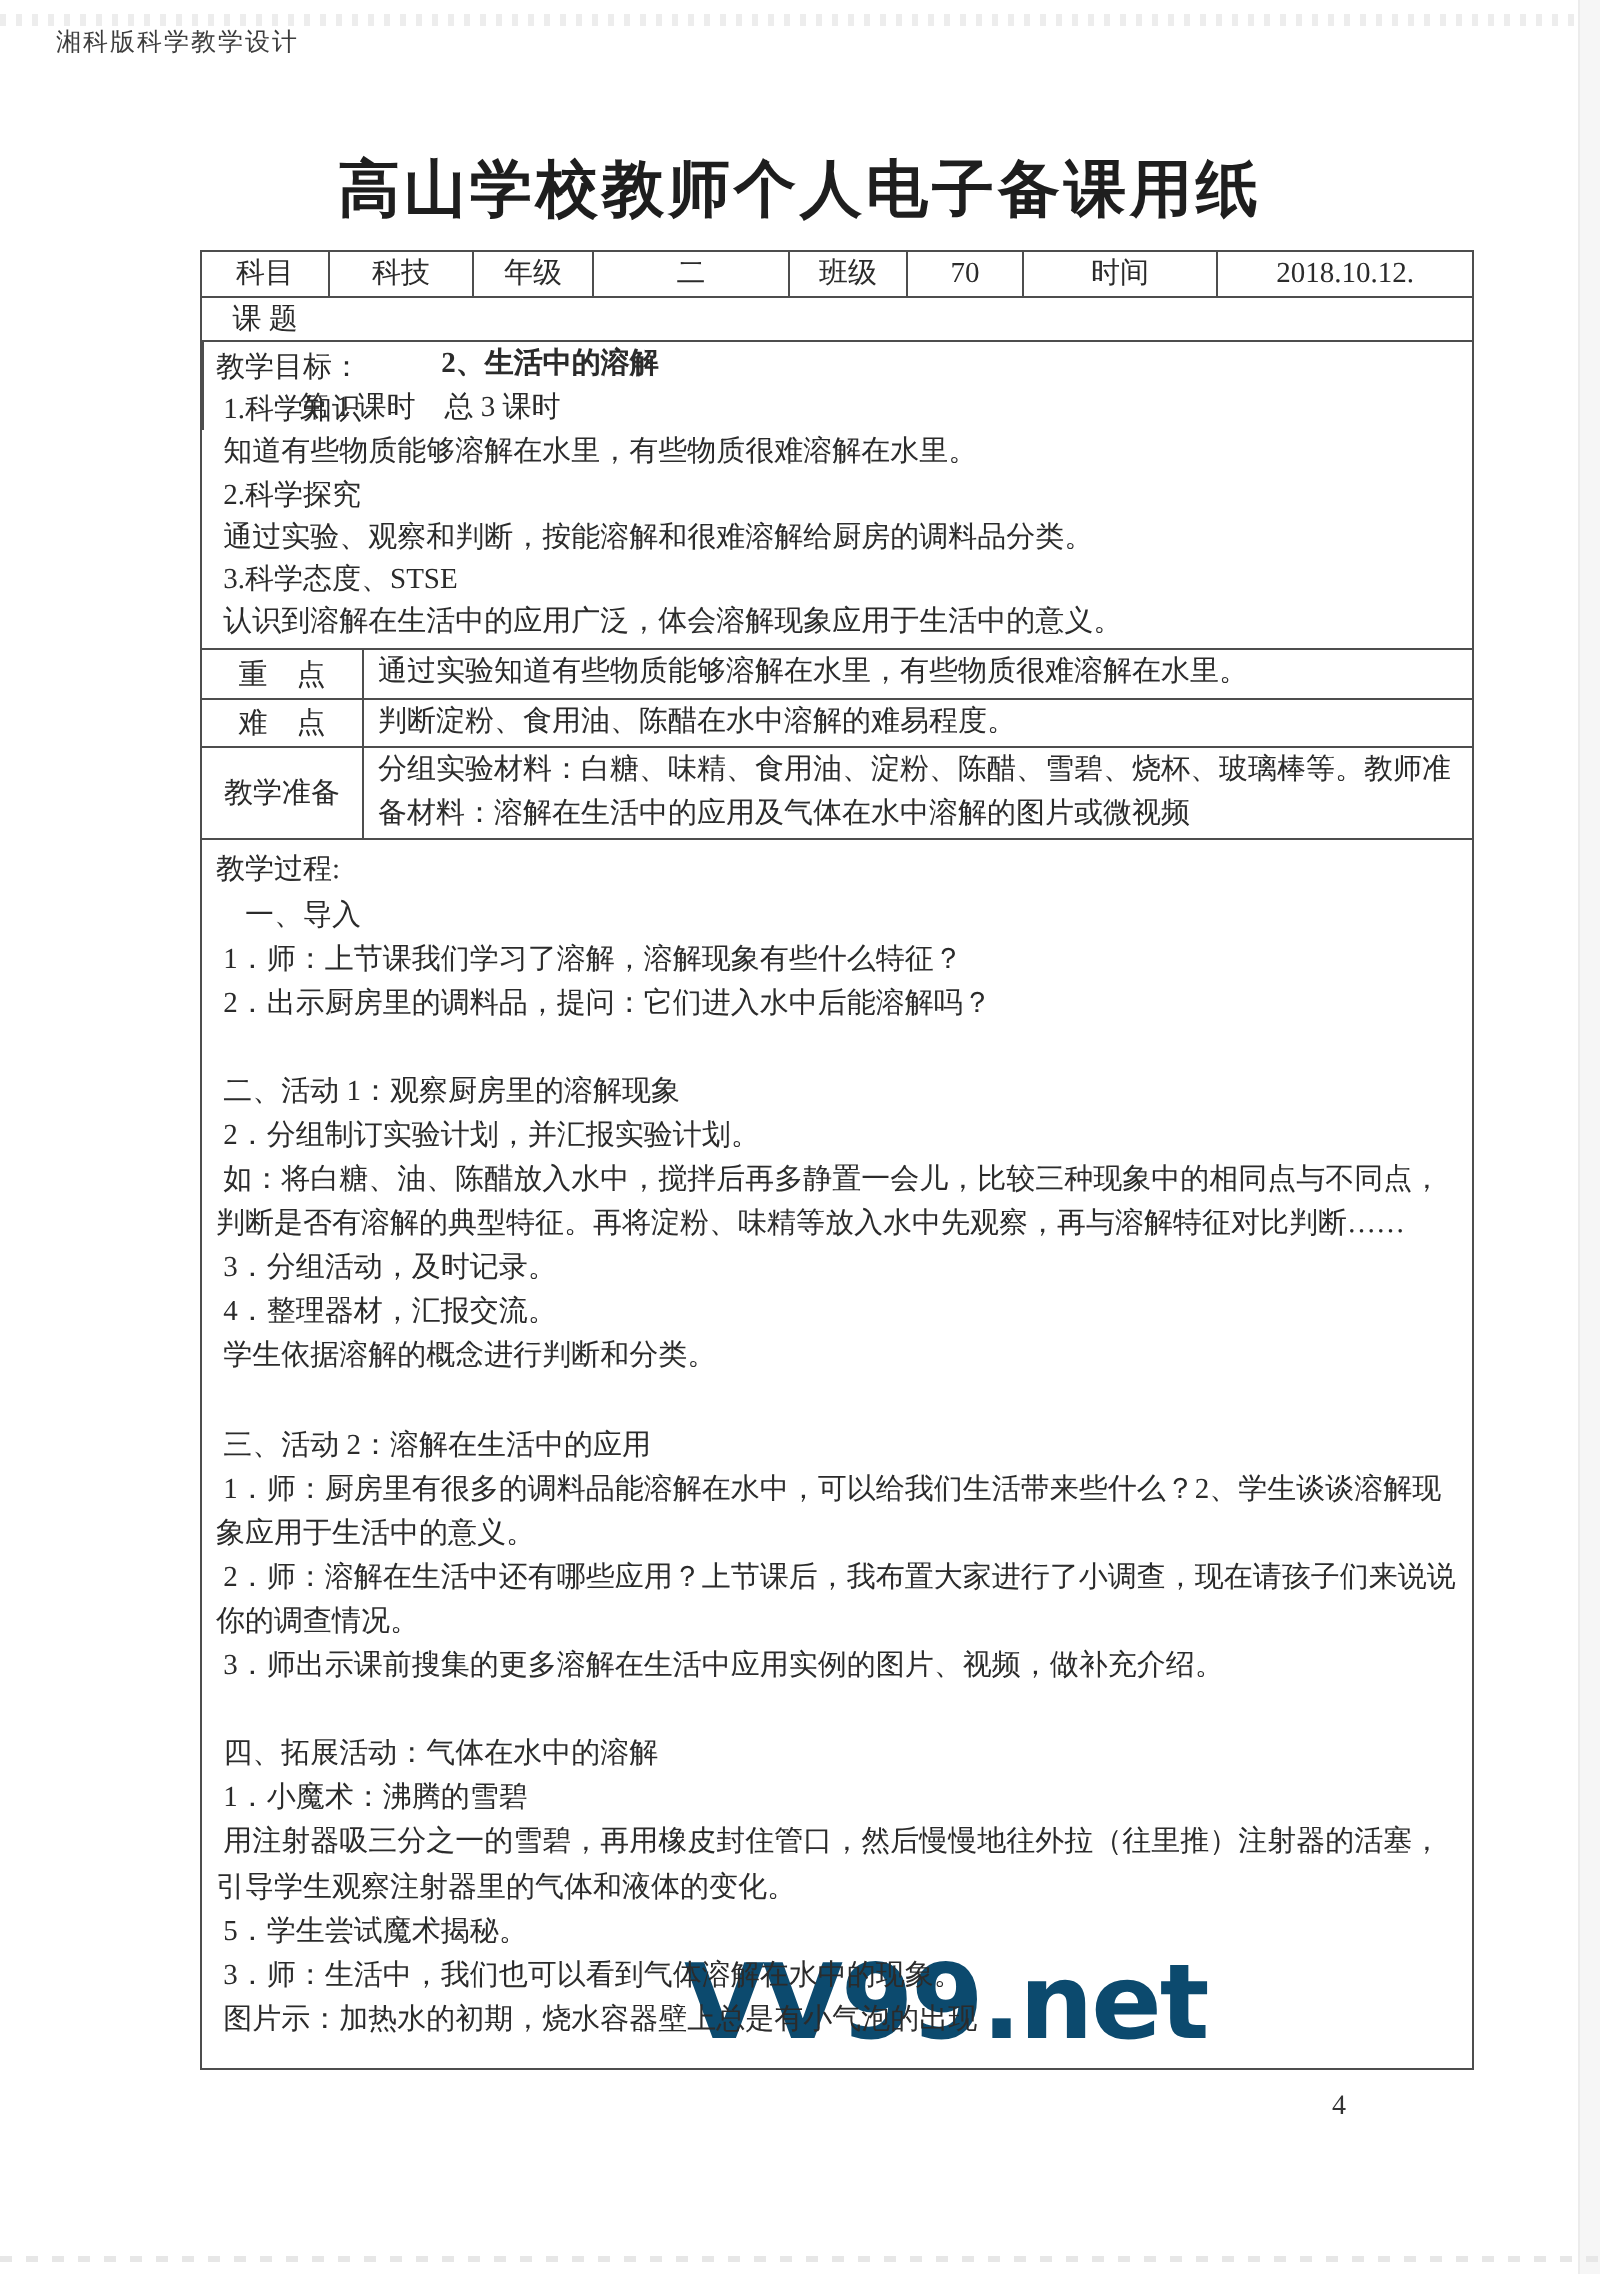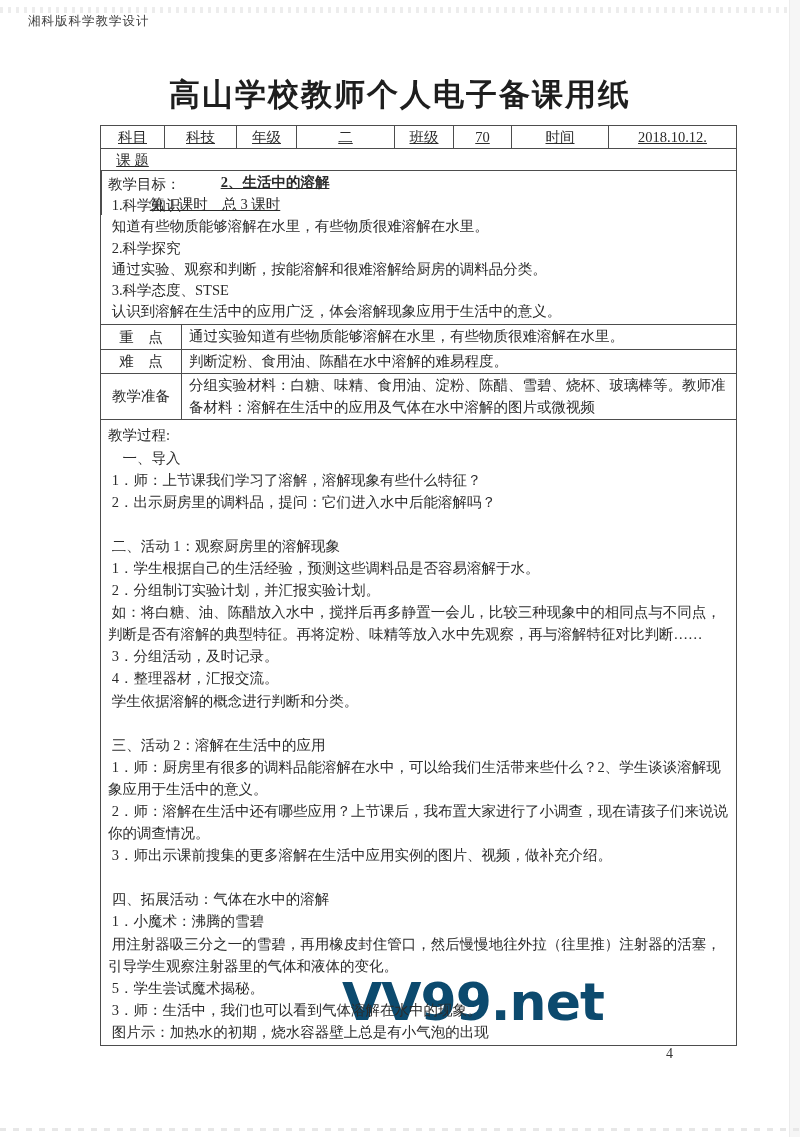--- a/index.html
+++ b/index.html
@@ -47,21 +47,21 @@
   
   .lesson-table{
     position:absolute;left:100px;top:125px;width:635px;
     border:1px solid #4d4d4d;z-index:1;
     font-size:14.5px;
   }
   .t-row{display:flex;border-top:1px solid #4d4d4d;align-items:stretch;}
   .t-row:first-child{border-top:none;}
   .t-cell{border-left:1px solid #4d4d4d;box-sizing:border-box;min-height:22px;}
   .t-cell:first-child{border-left:none;}
-  .c-center{display:flex;align-items:center;justify-content:center;text-decoration:underline;}
+  .c-center{display:flex;align-items:center;justify-content:center;}
   .h22{height:22px;line-height:22px;}
   .h21{height:21px;line-height:21px;flex-direction:column;}
   .bold{font-weight:bold;}
   .label-cell{display:flex;align-items:center;justify-content:center;text-align:center;}
   .body-cell{padding:1px 6px 1px 7px;line-height:21.5px;}
   .lines-cell{padding:3px 6px 2px 7px;}
   .line{white-space:pre-wrap;line-height:21.2px;min-height:21.2px;}
   .process-cell{padding:4px 8px 2px 7px;min-height:614px;}
   .process-cell .line{line-height:22.1px;min-height:22.1px;}
   
@@ -131,21 +131,20 @@
   </div>
 
   <div class="t-row">
     <div class="t-cell flex1 process-cell">
         <div class="line">教学过程:</div>
         <div class="line">　一、导入</div>
         <div class="line"> 1．师：上节课我们学习了溶解，溶解现象有些什么特征？</div>
         <div class="line"> 2．出示厨房里的调料品，提问：它们进入水中后能溶解吗？</div>
         <div class="line"></div>
         <div class="line"> 二、活动 1：观察厨房里的溶解现象</div>
-        <div class="line"> 1．学生根据自己的生活经验，预测这些调料品是否容易溶解于水。</div>
         <div class="line"> 2．分组制订实验计划，并汇报实验计划。</div>
         <div class="line"> 如：将白糖、油、陈醋放入水中，搅拌后再多静置一会儿，比较三种现象中的相同点与不同点，判断是否有溶解的典型特征。再将淀粉、味精等放入水中先观察，再与溶解特征对比判断……</div>
         <div class="line"> 3．分组活动，及时记录。</div>
         <div class="line"> 4．整理器材，汇报交流。</div>
         <div class="line"> 学生依据溶解的概念进行判断和分类。</div>
         <div class="line"></div>
         <div class="line"> 三、活动 2：溶解在生活中的应用</div>
         <div class="line"> 1．师：厨房里有很多的调料品能溶解在水中，可以给我们生活带来些什么？2、学生谈谈溶解现象应用于生活中的意义。</div>
         <div class="line"> 2．师：溶解在生活中还有哪些应用？上节课后，我布置大家进行了小调查，现在请孩子们来说说你的调查情况。</div>
         <div class="line"> 3．师出示课前搜集的更多溶解在生活中应用实例的图片、视频，做补充介绍。</div>

